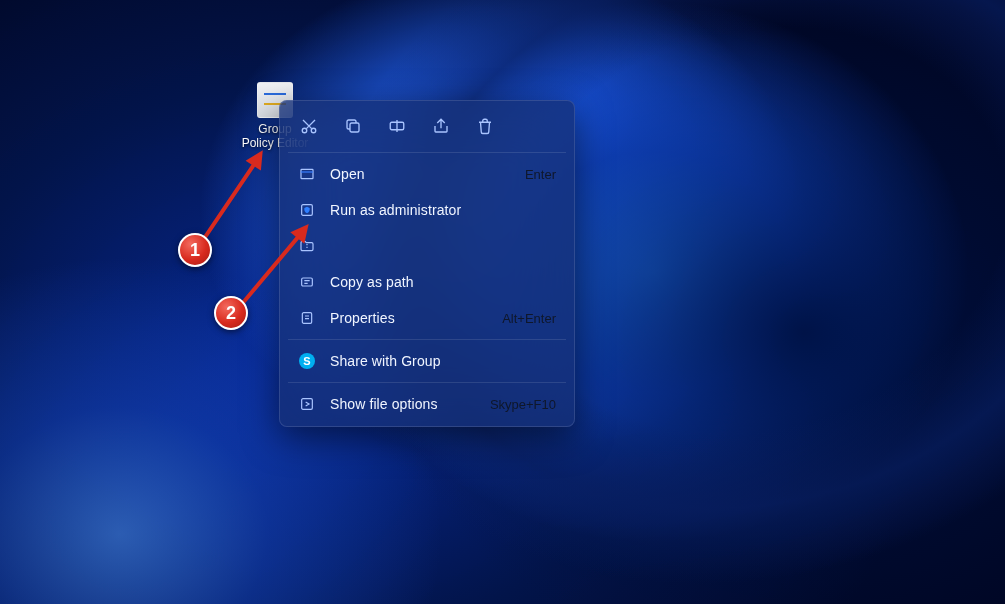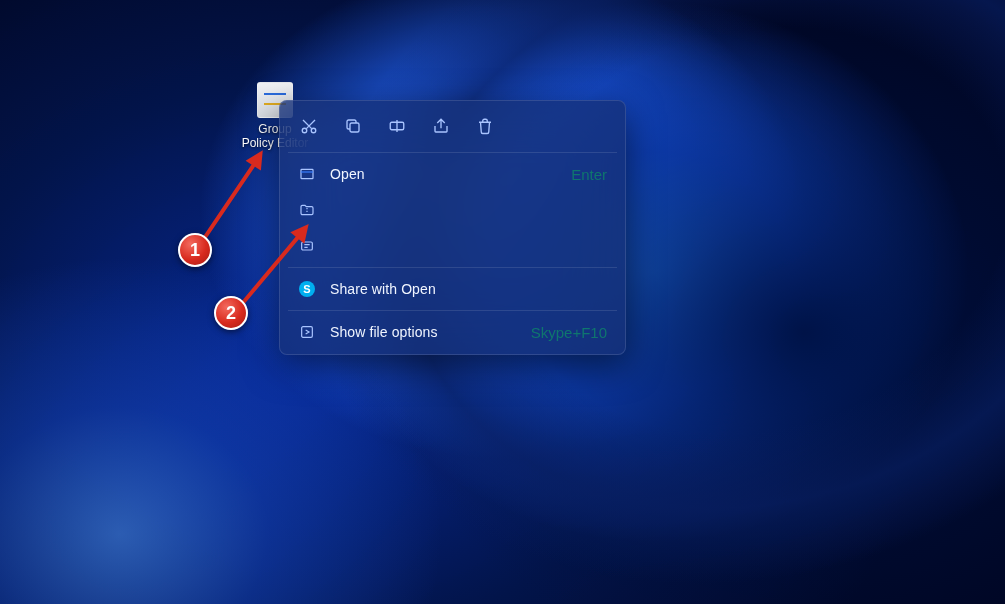--- a/index.html
+++ b/index.html
@@ -82,21 +82,21 @@
       text-align: center;
       line-height: 1.2;
       text-shadow: 0 1px 3px rgba(0,0,0,0.7);
     }
     
     
     .context-menu {
       position: absolute;
       left: 279px;
       top: 100px;
-      width: 347px;
+      width: 296px;
       background: rgba(22,47,115,0.72);
       backdrop-filter: blur(30px);
       border: 1px solid rgba(255,255,255,0.12);
       border-radius: 8px;
       box-shadow: 0 10px 35px rgba(0,0,0,0.5);
       padding: 6px 6px 4px;
       color: #e8eeff;
       font-size: 14px;
     }
     
@@ -136,22 +136,22 @@
       justify-content: center;
       color: #a9c4ff;
     }
     .menu-item .m-icon svg { width: 16px; height: 16px; }
     .menu-item .m-label {
       flex: 1;
       color: #f0f5ff;
       letter-spacing: 0.1px;
     }
     .menu-item .m-accel {
-      color: #0f766e;
-      font-size: 15px;
+      color: #0f172a;
+      font-size: 13px;
     }
     
     
     .skype-icn {
       width: 16px;height:16px;border-radius:50%;
       background:#00aff0;
       display:flex;align-items:center;justify-content:center;
       color:#fff;font-weight:bold;font-size:11px;line-height:1;
     }
     
@@ -244,49 +244,70 @@
     <span class="m-icon">
       <svg viewBox="0 0 24 24" fill="none" stroke="currentColor" stroke-width="1.8">
           <rect x="3" y="5" width="18" height="14" rx="1"></rect>
           <path d="M3 9h18" stroke="#3a7fff"></path>
         </svg>
     </span>
     <span class="m-label">Open</span>
     <span class="m-accel">Enter</span>
   </div>
 
+  <div class="menu-item">
+    <span class="m-icon">
+      <svg viewBox="0 0 24 24" fill="none" stroke="currentColor" stroke-width="1.8">
+          <rect x="4" y="4" width="16" height="16" rx="2"></rect>
+          <path d="M12 7l4 2v3c0 3-4 5-4 5s-4-2-4-5V9l4-2z" fill="#2f7fff" stroke="none"></path>
+        </svg>
+    </span>
+    <span class="m-label">Run as administrator</span>
+    <span class="m-accel"></span>
+  </div>
 
   <div class="menu-item">
     <span class="m-icon">
       <svg viewBox="0 0 24 24" fill="none" stroke="currentColor" stroke-width="1.8">
           <path d="M3 7a2 2 0 0 1 2-2h4l2 2h8a2 2 0 0 1 2 2v8a2 2 0 0 1-2 2H5a2 2 0 0 1-2-2V7z"></path>
           <path d="M12 9v2m0 2v2"></path>
         </svg>
     </span>
     <span class="m-accel"></span>
   </div>
 
   <div class="menu-item">
     <span class="m-icon">
       <svg viewBox="0 0 24 24" fill="none" stroke="currentColor" stroke-width="1.8">
           <rect x="4" y="6" width="16" height="12" rx="2"></rect>
           <path d="M8 10h8M8 14h5"></path>
         </svg>
     </span>
+    <span class="m-label">Copy as path</span>
     <span class="m-accel"></span>
   </div>
 
+  <div class="menu-item">
+    <span class="m-icon">
+      <svg viewBox="0 0 24 24" fill="none" stroke="currentColor" stroke-width="1.8">
+          <rect x="5" y="4" width="14" height="16" rx="2"></rect>
+          <path d="M9 9h6M9 13h6"></path>
+        </svg>
+    </span>
+    <span class="m-label">Properties</span>
+    <span class="m-accel">Alt+Enter</span>
+  </div>
 
   <div class="sep"></div>
 
   <div class="menu-item">
     <span class="m-icon">
       <span class="skype-icn">S</span>
     </span>
-    <span class="m-label">Share with Open</span>
+    <span class="m-label">Share with Group</span>
     <span class="m-accel"></span>
   </div>
 
   <div class="sep"></div>
 
   <div class="menu-item">
     <span class="m-icon">
       <svg viewBox="0 0 24 24" fill="none" stroke="currentColor" stroke-width="1.8">
           <rect x="4" y="4" width="16" height="16" rx="2"></rect>
           <path d="M10 9l5 3-5 3"></path>

